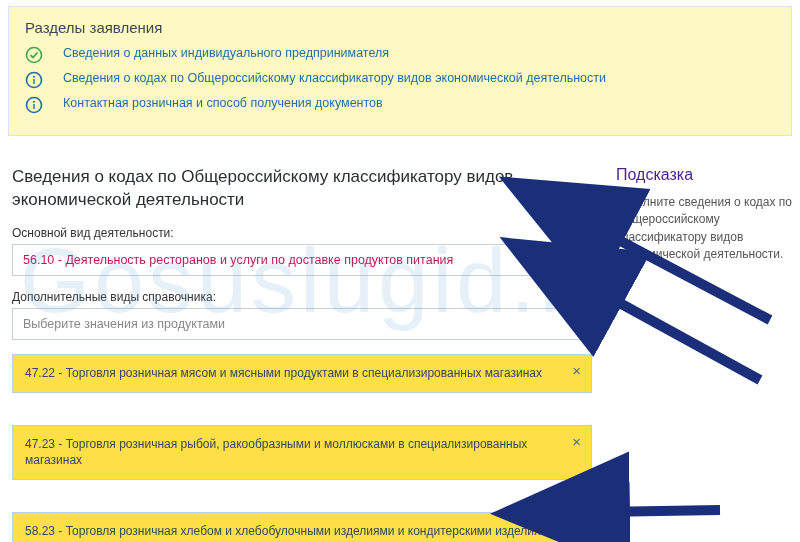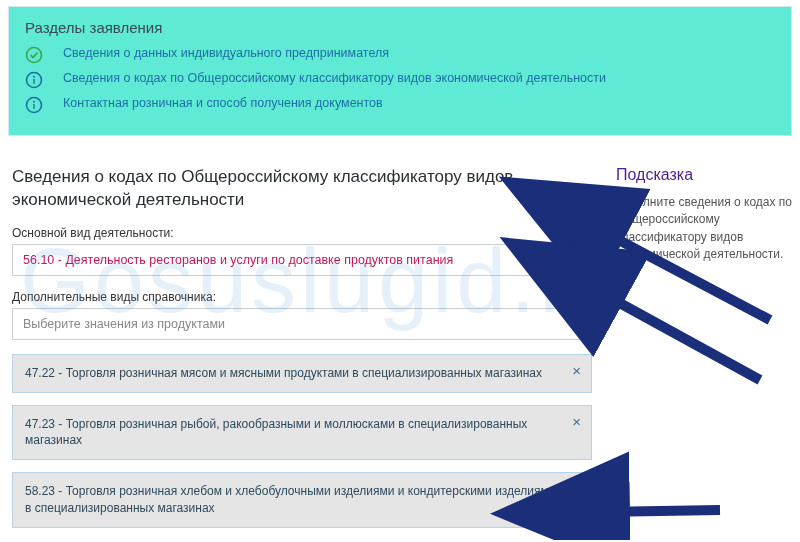--- a/index.html
+++ b/index.html
@@ -5,21 +5,21 @@
   * { box-sizing: border-box; margin: 0; padding: 0; }
   body {
     font-family: Arial, Helvetica, sans-serif;
     font-size: 13px;
     color: #333;
     background: #fff;
     width: 800px;
     position: relative;
   }
   .sections-panel {
-    background: #5eead4;
+    background: #fef9c3;
     border: 1px solid #d5e7ef;
     padding: 12px 16px 14px 16px;
     margin: 6px 8px 0 8px;
   }
   .sections-title {
     font-size: 15px;
     color: #3a4a55;
     margin-bottom: 10px;
   }
   .section-item {
@@ -77,28 +77,28 @@
   }
   .select-box.placeholder { color: #888; }
   .chevron {
     position: absolute;
     right: 10px;
     top: 50%;
     transform: translateY(-50%);
   }
   .chip-list { width: 580px; }
   .chip {
-    background: #e5e5e5;
+    background: #fde047;
     border: 1px solid #b5d3e6;
     padding: 10px 32px 10px 12px;
     font-size: 12px;
     color: #2f4a5c;
     line-height: 1.4;
     position: relative;
-    margin-bottom: 12px;
+    margin-bottom: 32px;
   }
   .chip-close {
     position: absolute;
     right: 10px;
     top: 8px;
     color: #4a6d84;
     font-size: 15px;
     cursor: pointer;
     line-height: 1;
   }

